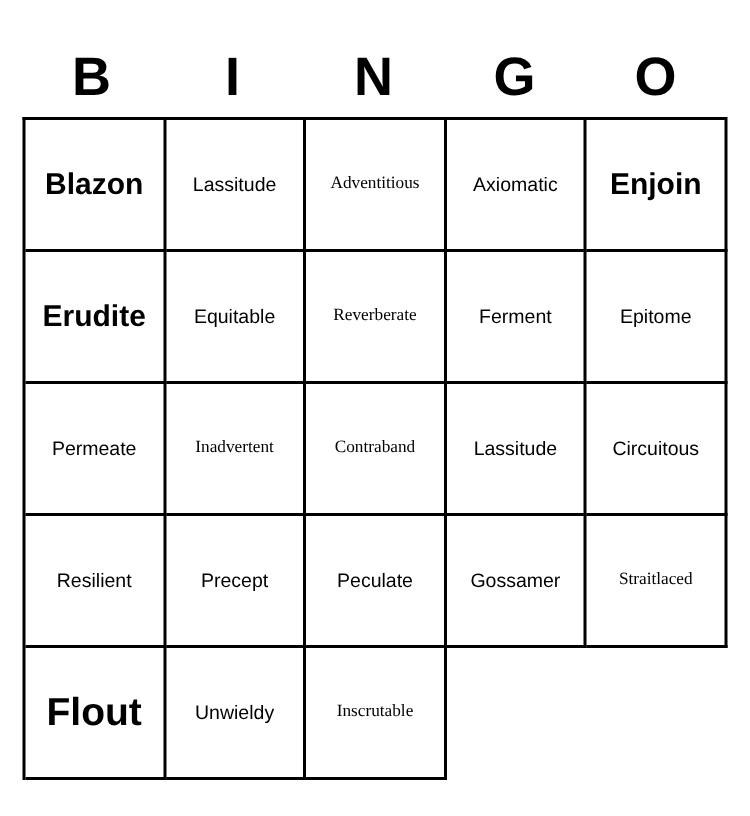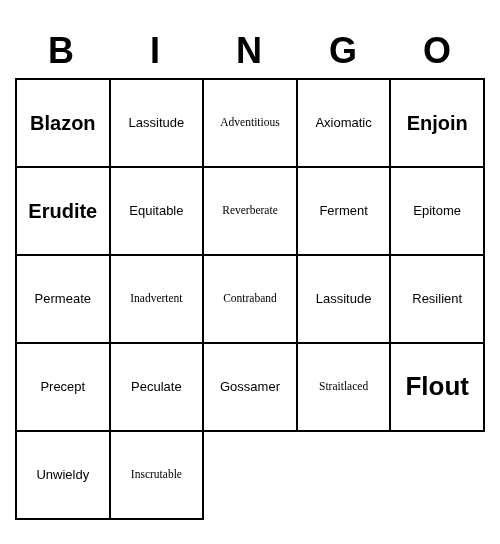--- a/index.html
+++ b/index.html
@@ -126,20 +126,23 @@
       <div class="bingo-cell">
         <span class="cell-xsmall">Inadvertent</span>
       </div>
       <div class="bingo-cell">
         <span class="cell-xsmall">Contraband</span>
       </div>
       <div class="bingo-cell">
         <span class="cell-small">Lassitude</span>
       </div>
       <div class="bingo-cell">
+        <span class="cell-small">Circuitous</span>
+      </div>
+      <div class="bingo-cell">
         <span class="cell-small">Resilient</span>
       </div>
       <div class="bingo-cell">
         <span class="cell-small">Precept</span>
       </div>
       <div class="bingo-cell">
         <span class="cell-small">Peculate</span>
       </div>
       <div class="bingo-cell">
         <span class="cell-small">Gossamer</span>

